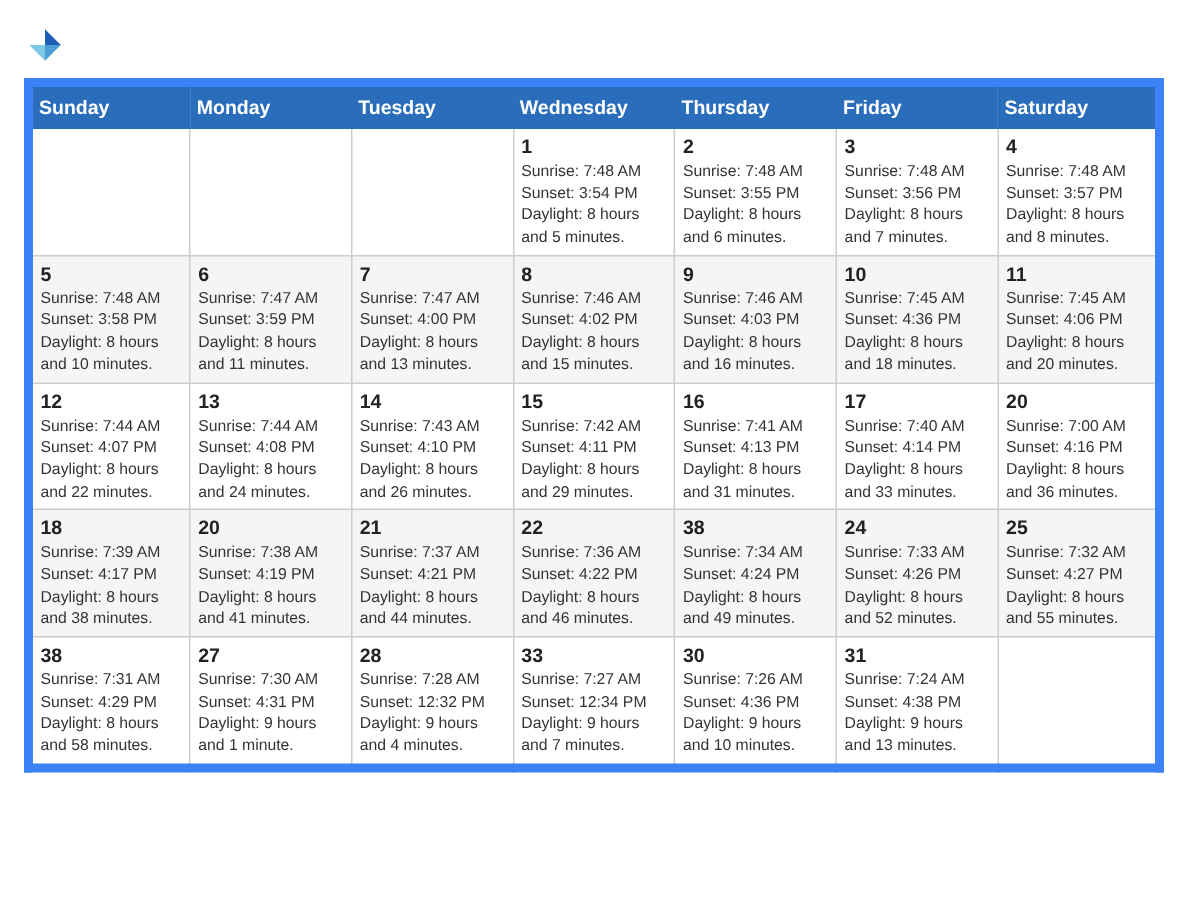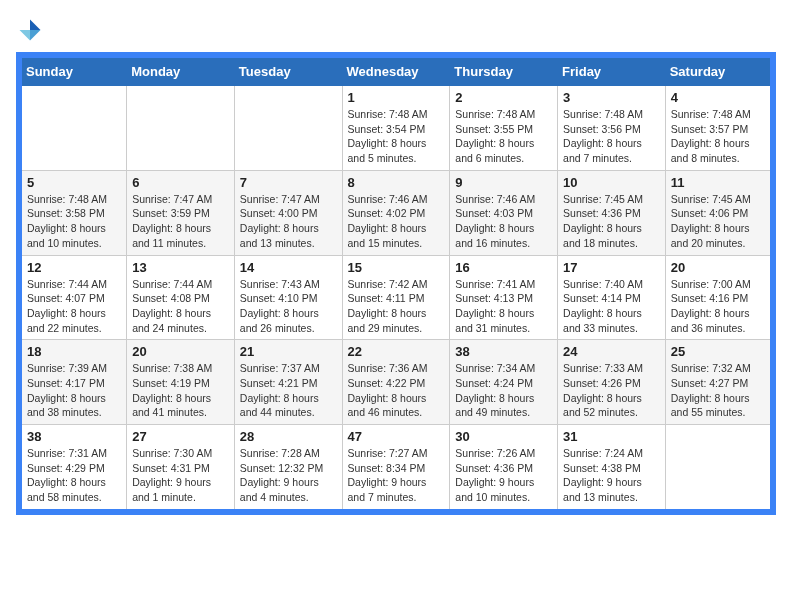--- a/index.html
+++ b/index.html
@@ -297,23 +297,23 @@
 Sunset: 4:31 PM
 Daylight: 9 hours and 1 minute.</div>
         </td>
         <td>
           <span class="day-number">28</span>
           <div class="day-info">Sunrise: 7:28 AM
 Sunset: 12:32 PM
 Daylight: 9 hours and 4 minutes.</div>
         </td>
         <td>
-          <span class="day-number">47</span>
+          <span class="day-number">33</span>
           <div class="day-info">Sunrise: 7:27 AM
-Sunset: 8:34 PM
+Sunset: 12:34 PM
 Daylight: 9 hours and 7 minutes.</div>
         </td>
         <td>
           <span class="day-number">30</span>
           <div class="day-info">Sunrise: 7:26 AM
 Sunset: 4:36 PM
 Daylight: 9 hours and 10 minutes.</div>
         </td>
         <td>
           <span class="day-number">31</span>

